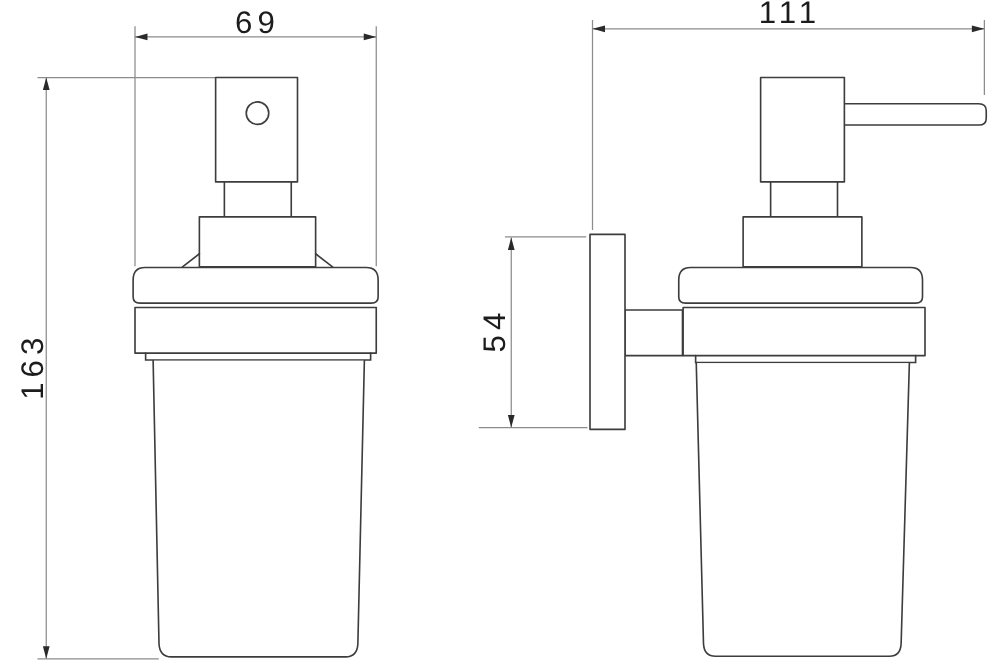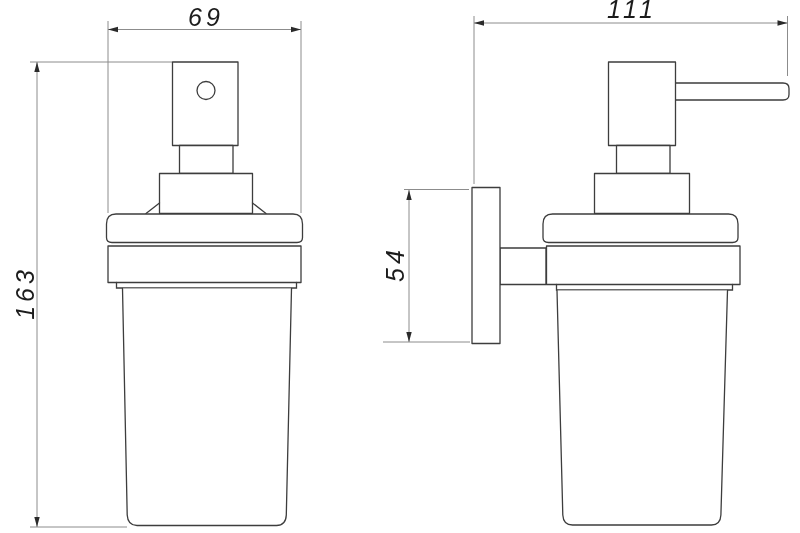--- a/index.html
+++ b/index.html
@@ -7,21 +7,20 @@
     padding: 0;
     background: #ffffff;
     font-family: "Liberation Sans", sans-serif;
   }
   .canvas {
     position: relative;
     width: 800px;
     height: 533px;
     background: #ffffff;
     overflow: hidden;
-    font-style: italic;
   }
   svg { display: block; }
   
   .obj {
     fill: #ffffff;
     stroke: #3d3d3d;
     stroke-width: 1.3;
     stroke-linejoin: round;
     stroke-linecap: round;
   }

